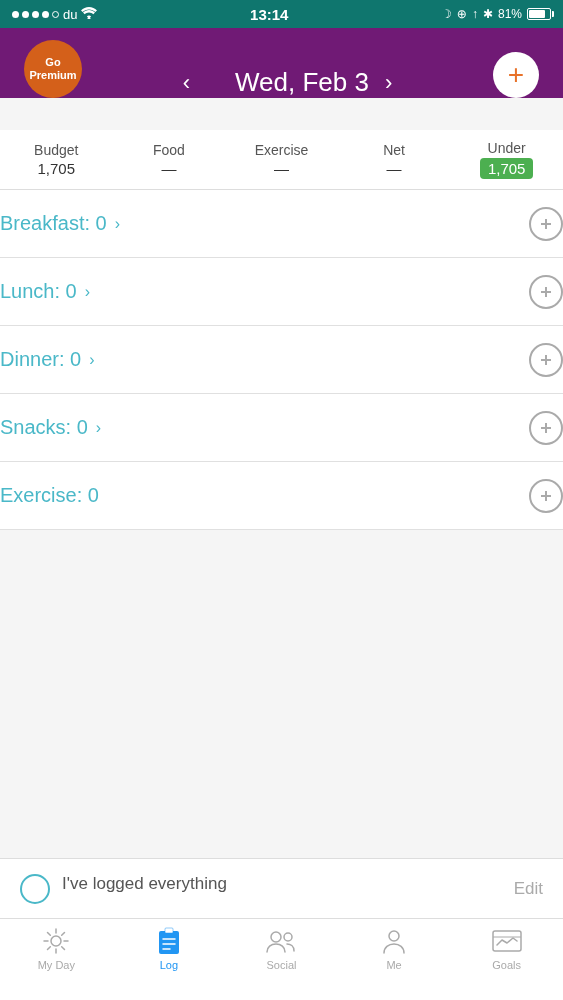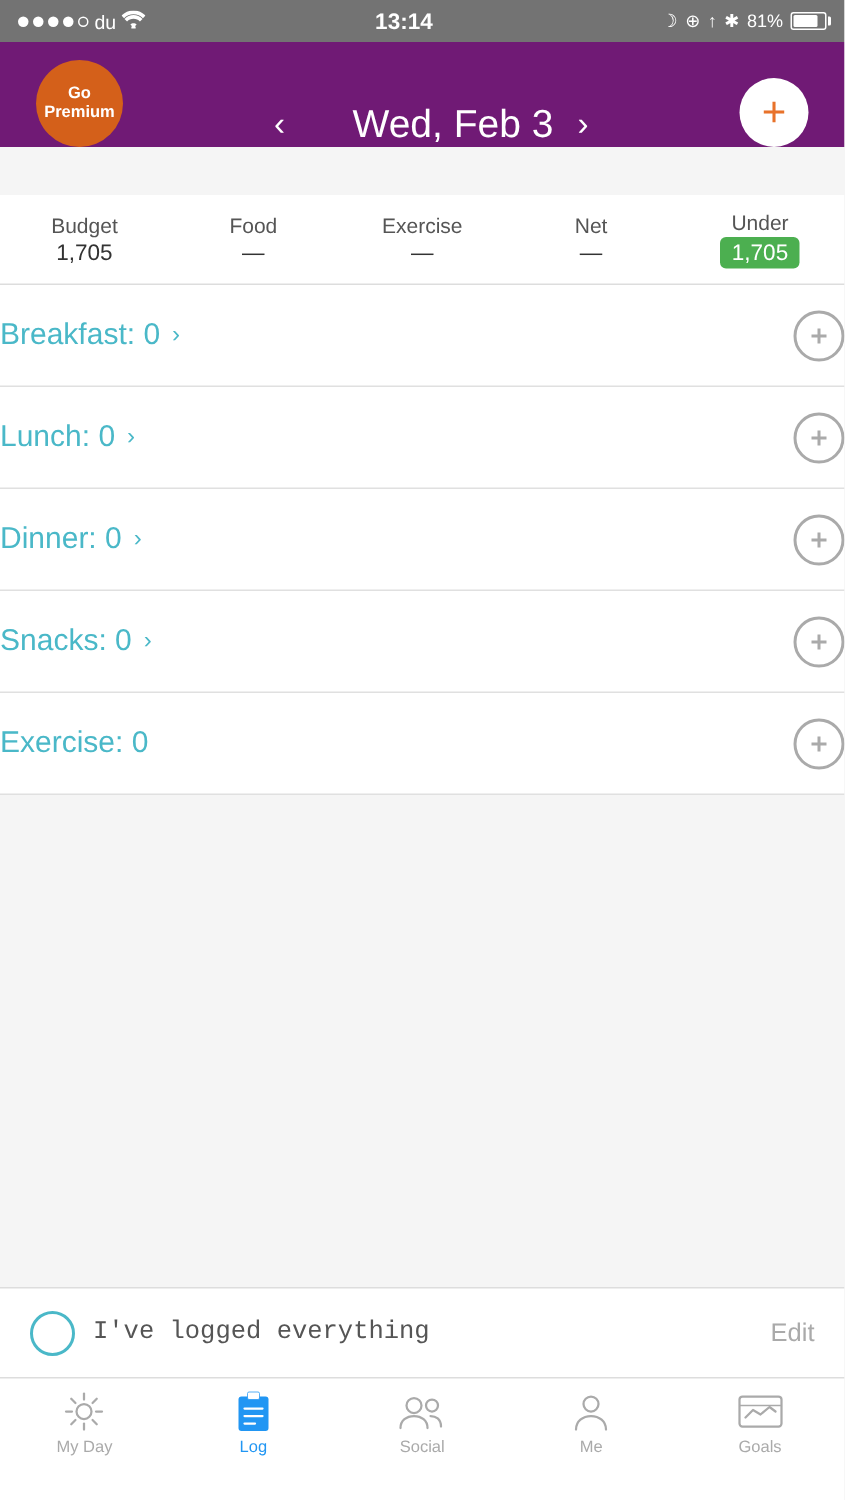--- a/index.html
+++ b/index.html
@@ -7,21 +7,21 @@
       width: 563px;
       height: 1000px;
       font-family: -apple-system, 'Helvetica Neue', Arial, sans-serif;
       background: #f5f5f5;
       overflow: hidden;
       position: relative;
     }
 
     
     .status-bar {
-      background: #737373;
+      background: #0f766e;
       height: 28px;
       display: flex;
       align-items: center;
       justify-content: space-between;
       padding: 0 12px;
       color: white;
       font-size: 13px;
     }
     .status-left { display: flex; align-items: center; gap: 4px; }
     .status-dots { display: flex; gap: 3px; }
@@ -185,23 +185,21 @@
       background: white;
       border-top: 1px solid #ddd;
       height: 60px;
       display: flex;
       align-items: center;
       justify-content: space-between;
       padding: 0 20px;
     }
     .logged-left {
       display: flex;
-      align-items: center;
       gap: 12px;
-      font-family: Liberation Mono, monospace;
     }
     .logged-circle {
       width: 30px;
       height: 30px;
       border: 2px solid #4ab8c8;
       border-radius: 50%;
     }
     .logged-text {
       color: #555;
       font-size: 17px;

